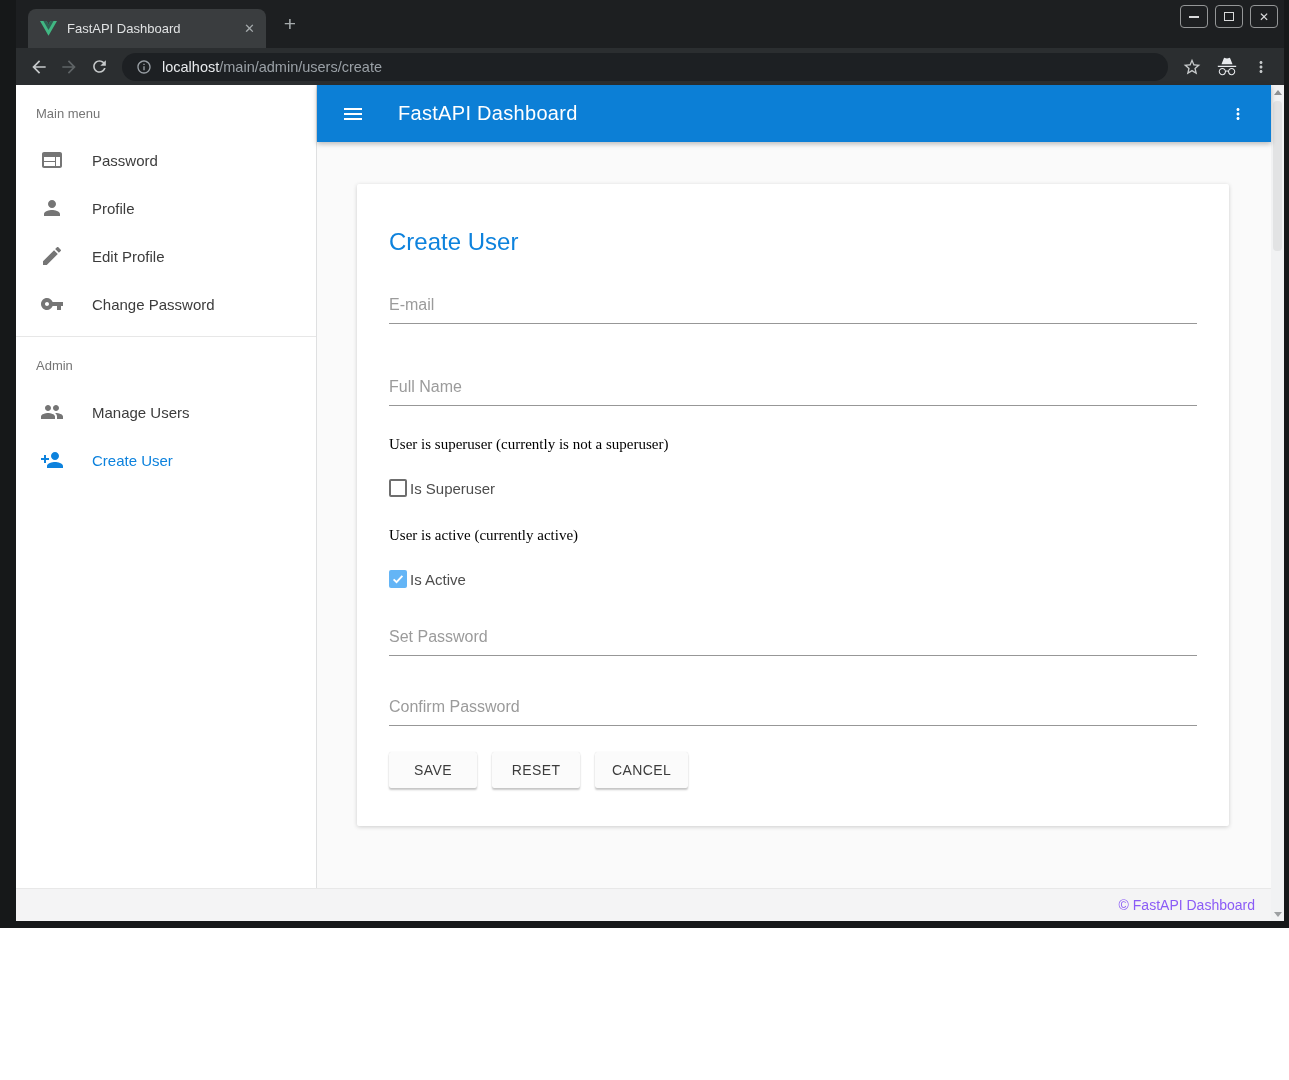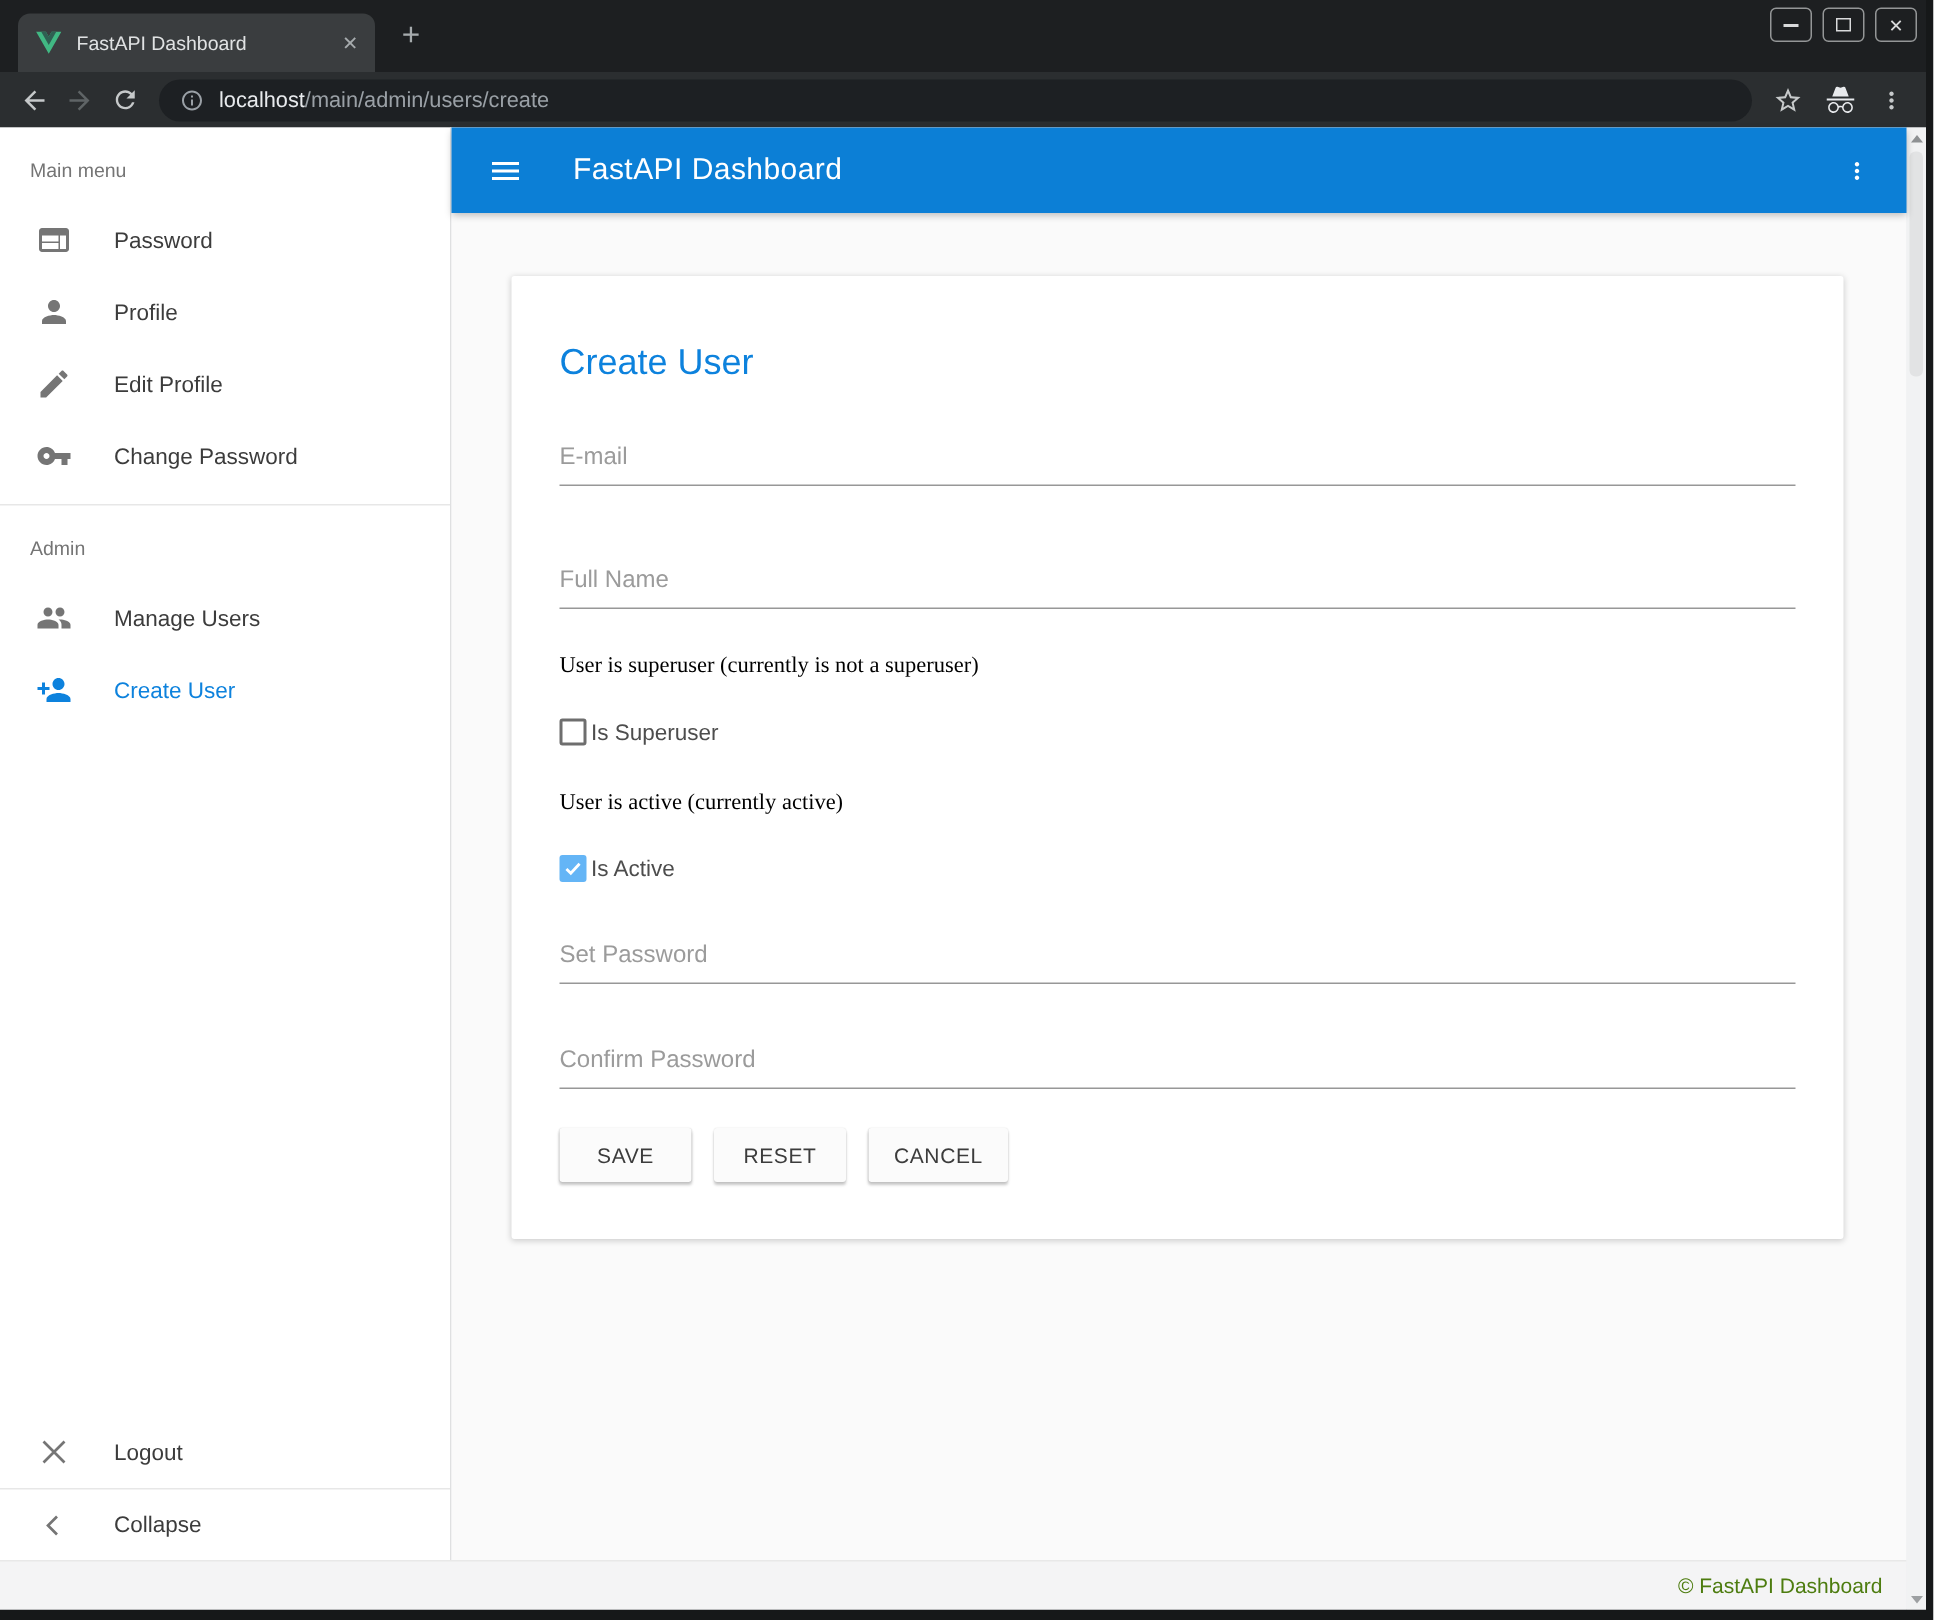--- a/index.html
+++ b/index.html
@@ -1,18 +1,18 @@
 <!DOCTYPE html>
 <html><head>
 <meta charset="utf-8">
 <style>
   * { margin:0; padding:0; box-sizing:border-box; }
   html,body { width:1289px; height:1080px; font-family:"Liberation Sans","DejaVu Sans",sans-serif; }
 
-  .window { width:1289px; height:1080px; background:#161819; display:flex; flex-direction:column; padding:0 5px 7px 0; }
+  .window { width:1289px; height:928px; background:#161819; display:flex; flex-direction:column; padding:0 5px 7px 16px; }
 
   
   .titlebar { height:48px; background:#1d1f21; position:relative; flex:0 0 auto; }
   .tab { position:absolute; left:12px; top:9px; width:238px; height:39px; background:#3a3d3f; border-radius:8px 8px 0 0; display:flex; align-items:center; padding:0 8px 0 12px; }
   .tab-favicon { width:17px; height:15px; flex:0 0 auto; }
   .tab-title { margin-left:10px; font-size:13px; color:#e0e2e3; flex:1; white-space:nowrap; overflow:hidden; }
   .tab-close { width:17px; height:17px; display:flex; align-items:center; justify-content:center; color:#a6abad; font-size:13px; border-radius:50%; }
   .newtab { position:absolute; left:263px; top:14px; width:22px; height:22px; color:#a6abad; font-size:21px; line-height:20px; text-align:center; }
   .win-controls { position:absolute; right:6px; top:5px; display:flex; gap:7px; }
   .win-btn { width:28px; height:23px; border:1px solid #949697; border-radius:4px; display:flex; align-items:center; justify-content:center; color:#d9dadb; }
@@ -65,21 +65,21 @@
   .checkbox { width:18px; height:18px; border-radius:2px; flex:0 0 auto; cursor:pointer; }
   .checkbox.unchecked { border:2px solid #6e6e6e; background:#fff; }
   .checkbox.checked { background:#64b5f6; display:flex; align-items:center; justify-content:center; }
   .checkbox-label { margin-left:3px; font-size:15px; color:#4d4d4d; }
 
   .btn-row { margin-top:26px; display:flex; }
   .btn { height:36px; min-width:88px; padding:0 17px; margin-right:15px; background:#fbfbfb; border:none; border-radius:2px; box-shadow:0 2px 2px rgba(0,0,0,0.22), 0 0 1px rgba(0,0,0,0.15); font-size:14px; font-weight:500; letter-spacing:0.4px; color:#3c3c3c; font-family:inherit; cursor:pointer; }
 
   
   .app-footer { height:33px; background:#f4f4f5; border-top:1px solid #e8e8e8; margin-right:13px; display:flex; align-items:center; justify-content:flex-end; padding-right:16px; flex:0 0 auto; }
-  .footer-text { font-size:14px; color:#4d7c0f; }
+  .footer-text { font-size:14px; color:#8b5cf6; }
 
   
   .page-scrollbar { position:absolute; right:0; top:0; bottom:0; width:13px; background:#f1f2f3; display:flex; flex-direction:column; }
   .sb-btn { height:14px; display:flex; align-items:center; justify-content:center; flex:0 0 auto; }
   .sb-up { border-left:4px solid transparent; border-right:4px solid transparent; border-bottom:5px solid #8e9193; width:0; height:0; }
   .sb-down { border-left:4px solid transparent; border-right:4px solid transparent; border-top:5px solid #9da0a2; width:0; height:0; }
   .sb-track { flex:1; position:relative; }
   .sb-thumb { position:absolute; top:2px; left:2px; right:2px; height:150px; background:#e2e3e4; border-radius:4px; }
 
   svg { display:block; }
@@ -205,38 +205,20 @@
 
         <div class="nav-item active">
           <span class="nav-icon">
             <svg width="24" height="24" viewBox="0 0 24 24">
                 <path fill="#0d82dd" d="M15 12c2.21 0 4-1.79 4-4s-1.79-4-4-4-4 1.79-4 4 1.79 4 4 4zm-9-2V7H4v3H1v2h3v3h2v-3h3v-2H6zm9 4c-2.67 0-8 1.34-8 4v2h16v-2c0-2.66-5.33-4-8-4z"></path>
               </svg>
           </span>
           <span class="nav-label">Create User</span>
         </div>
 
-        <div class="sidebar-bottom">
-          <div class="nav-item">
-            <span class="nav-icon">
-              <svg width="24" height="24" viewBox="0 0 24 24">
-                  <path stroke="#757575" stroke-width="1.8" fill="none" d="M5 5l14 14M19 5L5 19"></path>
-                </svg>
-            </span>
-            <span class="nav-label">Logout</span>
-          </div>
-          <div class="nav-item bordered">
-            <span class="nav-icon">
-              <svg width="24" height="24" viewBox="0 0 24 24">
-                  <path stroke="#757575" stroke-width="1.8" fill="none" d="M14 6l-6 6 6 6"></path>
-                </svg>
-            </span>
-            <span class="nav-label">Collapse</span>
-          </div>
-        </div>
       </aside>
 
       <main class="main">
         <div class="appbar">
           <span>
             <svg width="24" height="24" viewBox="0 0 24 24">
                 <path fill="#ffffff" d="M3 6h18v2H3V6zm0 5h18v2H3v-2zm0 5h18v2H3v-2z"></path>
               </svg>
           </span>
           <span class="appbar-title">FastAPI Dashboard</span>

